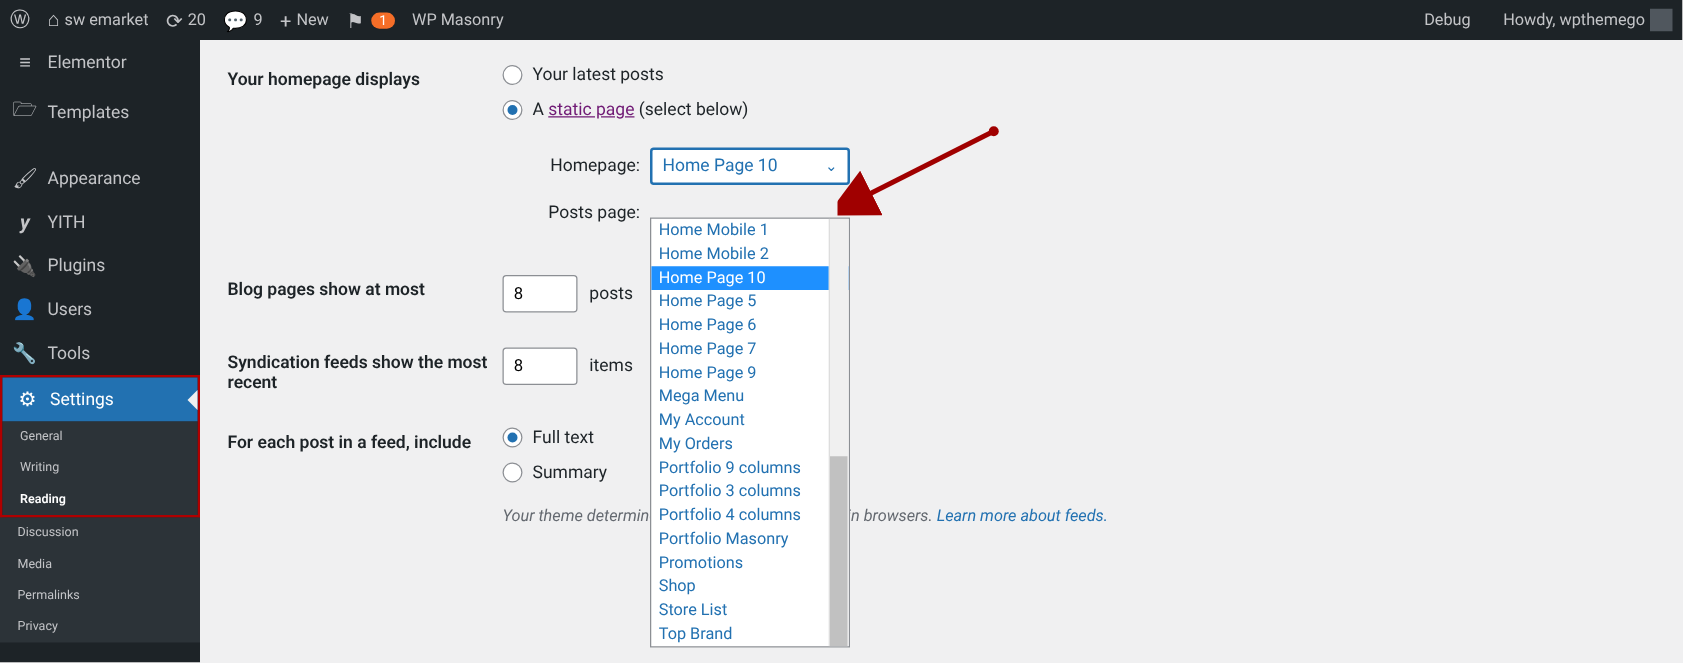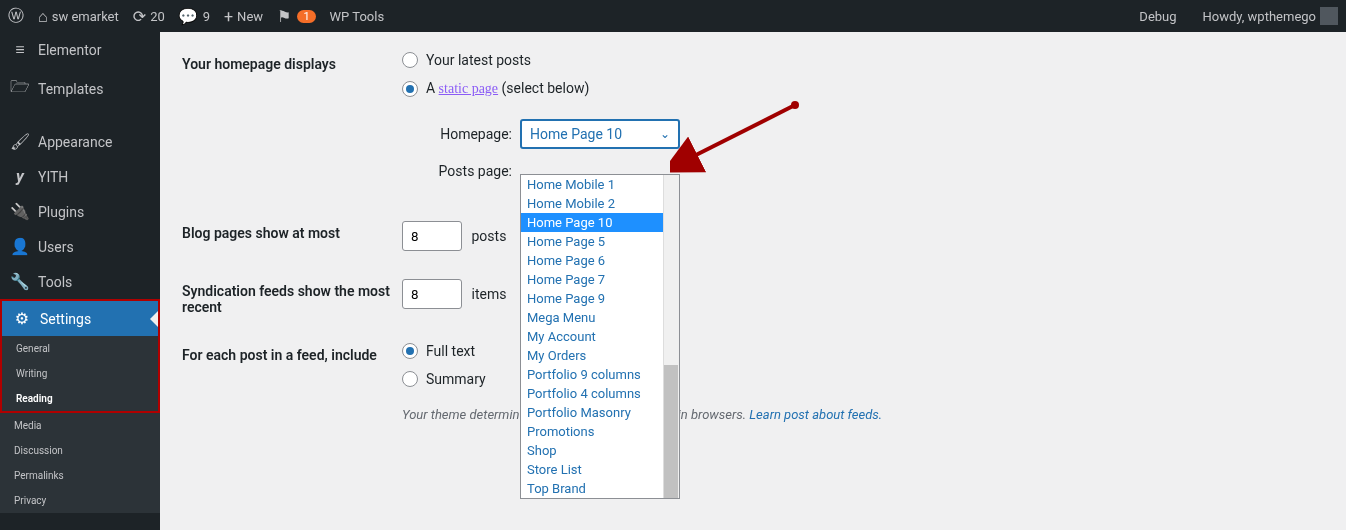--- a/index.html
+++ b/index.html
@@ -28,21 +28,21 @@
 .red-box-bottom { border: 2px solid #b00000; border-top: none; }
 
 
 .main { position: absolute; left: 160px; top: 32px; right: 0; bottom: 0; padding: 20px 20px 20px 22px; color: #1d2327; }
 .form-row { display: flex; margin-bottom: 28px; }
 .form-label { width: 220px; font-weight: 600; font-size: 14px; padding-top: 4px; }
 .form-control { flex: 1; font-size: 14px; }
 .radio-row { display: flex; align-items: center; gap: 8px; margin-bottom: 12px; }
 .radio { width: 16px; height: 16px; border: 1px solid #8c8f94; border-radius: 50%; display: inline-flex; align-items: center; justify-content: center; background: #fff; }
 .radio.checked::after { content: ''; width: 8px; height: 8px; background: #2271b1; border-radius: 50%; }
-.static-link { color: #8b5cf6; text-decoration: underline; font-family: Liberation Serif, serif; }
+.static-link { color: #701a75; text-decoration: underline; }
 .sub-select-row { display: flex; align-items: center; gap: 8px; margin-bottom: 14px; margin-left: 28px; }
 .sub-select-label { width: 82px; text-align: right; }
 .select-box { width: 160px; height: 30px; border: 2px solid #2271b1; border-radius: 3px; background: #fff; display: flex; align-items: center; justify-content: space-between; padding: 0 8px; color: #2271b1; position: relative; }
 .chevron { font-size: 12px; }
 .num-input { width: 60px; height: 30px; border: 1px solid #8c8f94; border-radius: 3px; padding: 0 8px; background: #fff; }
 .unit { margin-left: 6px; }
 .note { color: #646970; font-style: italic; font-size: 13px; margin-left: 220px; margin-top: -4px; }
 .note a { color: #2271b1; }
 
 
@@ -78,21 +78,21 @@
       </a>
     <a>
         <span class="icon">+</span>
         <span>New</span>
       </a>
     <a>
         <span class="icon">⚑</span>
         <span class="badge badge-orange">1</span>
       </a>
     <a>
-        <span>WP Tools</span>
+        <span>WP Masonry</span>
       </a>
   </div>
   <div class="admin-bar-right">
     <a>
         <span>Debug</span>
       </a>
     <a>
         <span>Howdy, wpthemego</span>
         <span class="avatar-box"></span>
       </a>
@@ -137,22 +137,22 @@
       </div>
     <div class="submenu">
       <div class="submenu-item">General</div>
       <div class="submenu-item">Writing</div>
       <div class="submenu-item current">Reading</div>
     </div>
   </div>
   <div class="submenu red-box-bottom" style="border-top:none">
   </div>
   <div class="submenu">
+    <div class="submenu-item">Discussion</div>
     <div class="submenu-item">Media</div>
-    <div class="submenu-item">Discussion</div>
     <div class="submenu-item">Permalinks</div>
     <div class="submenu-item">Privacy</div>
   </div>
 </div>
 
 <div class="main">
 
   <div class="form-row">
     <div class="form-label">Your homepage displays</div>
     <div class="form-control">
@@ -202,38 +202,39 @@
         <span>Full text</span>
       </div>
       <div class="radio-row">
         <span class="radio"></span>
         <span>Summary</span>
       </div>
     </div>
   </div>
 
   <div class="note">
-    <span>Your theme determines how content is displayed in browsers. </span><a>Learn post about feeds.</a>
+    <span>Your theme determines how content is displayed in browsers. </span><a>Learn more about feeds.</a>
   </div>
 
 </div>
 
 <div class="dropdown" id="dd" style="left:520px; top:174px;">
   <div class="dropdown-inner" id="dd-inner">
       <div class="dd-item">Home Mobile 1</div>
       <div class="dd-item">Home Mobile 2</div>
       <div class="dd-item sel">Home Page 10</div>
       <div class="dd-item">Home Page 5</div>
       <div class="dd-item">Home Page 6</div>
       <div class="dd-item">Home Page 7</div>
       <div class="dd-item">Home Page 9</div>
       <div class="dd-item">Mega Menu</div>
       <div class="dd-item">My Account</div>
       <div class="dd-item">My Orders</div>
       <div class="dd-item">Portfolio 9 columns</div>
+      <div class="dd-item">Portfolio 3 columns</div>
       <div class="dd-item">Portfolio 4 columns</div>
       <div class="dd-item">Portfolio Masonry</div>
       <div class="dd-item">Promotions</div>
       <div class="dd-item">Shop</div>
       <div class="dd-item">Store List</div>
       <div class="dd-item">Top Brand</div>
     </div>
   <div class="dd-scrollbar">
     <div class="dd-thumb" style="top:190px; height:164px;"></div>
   </div>

